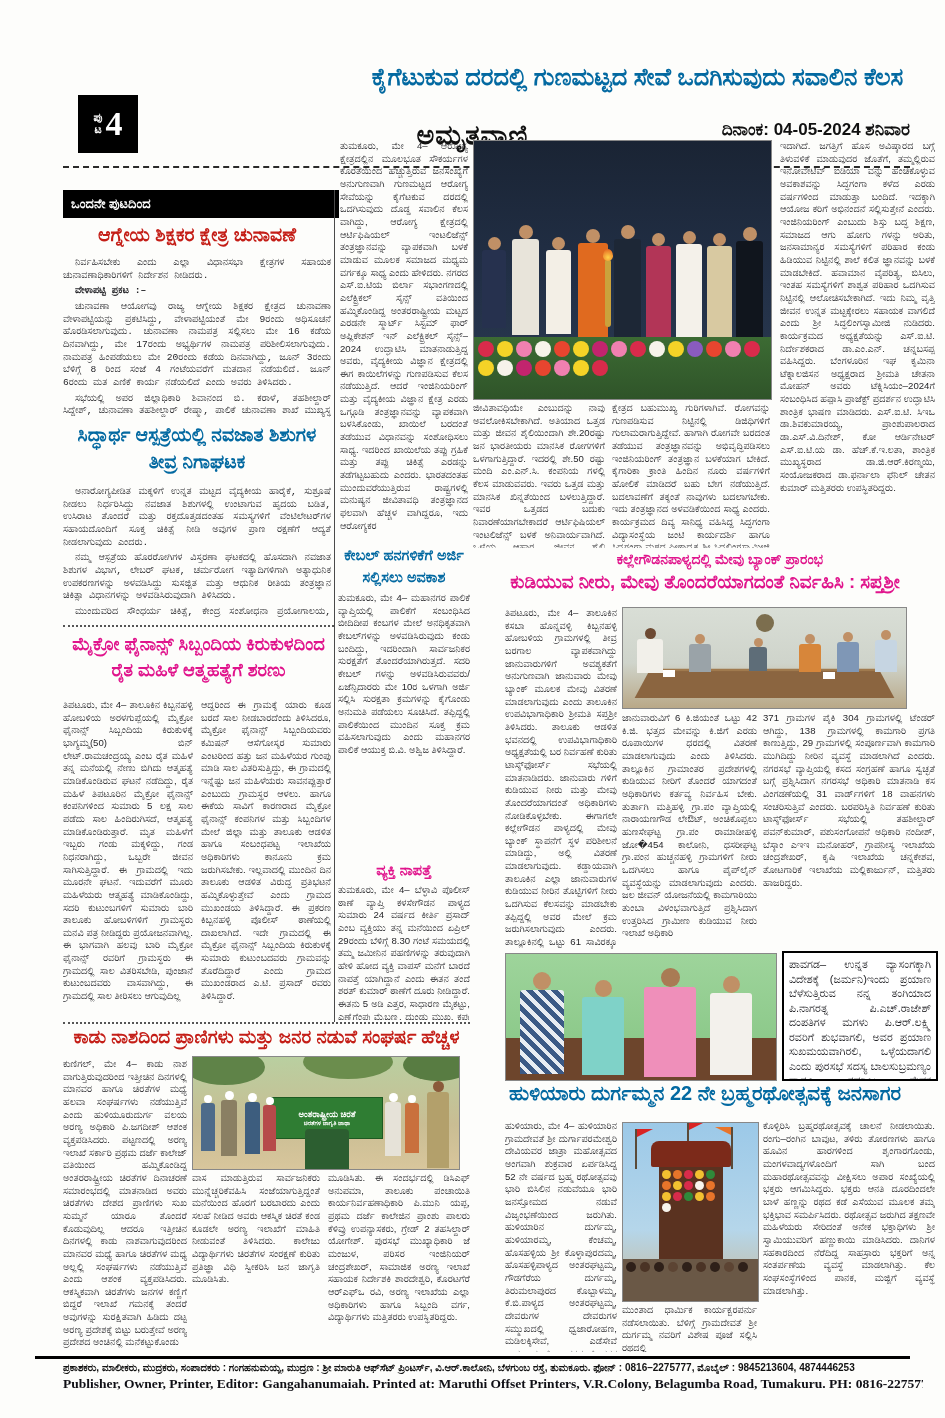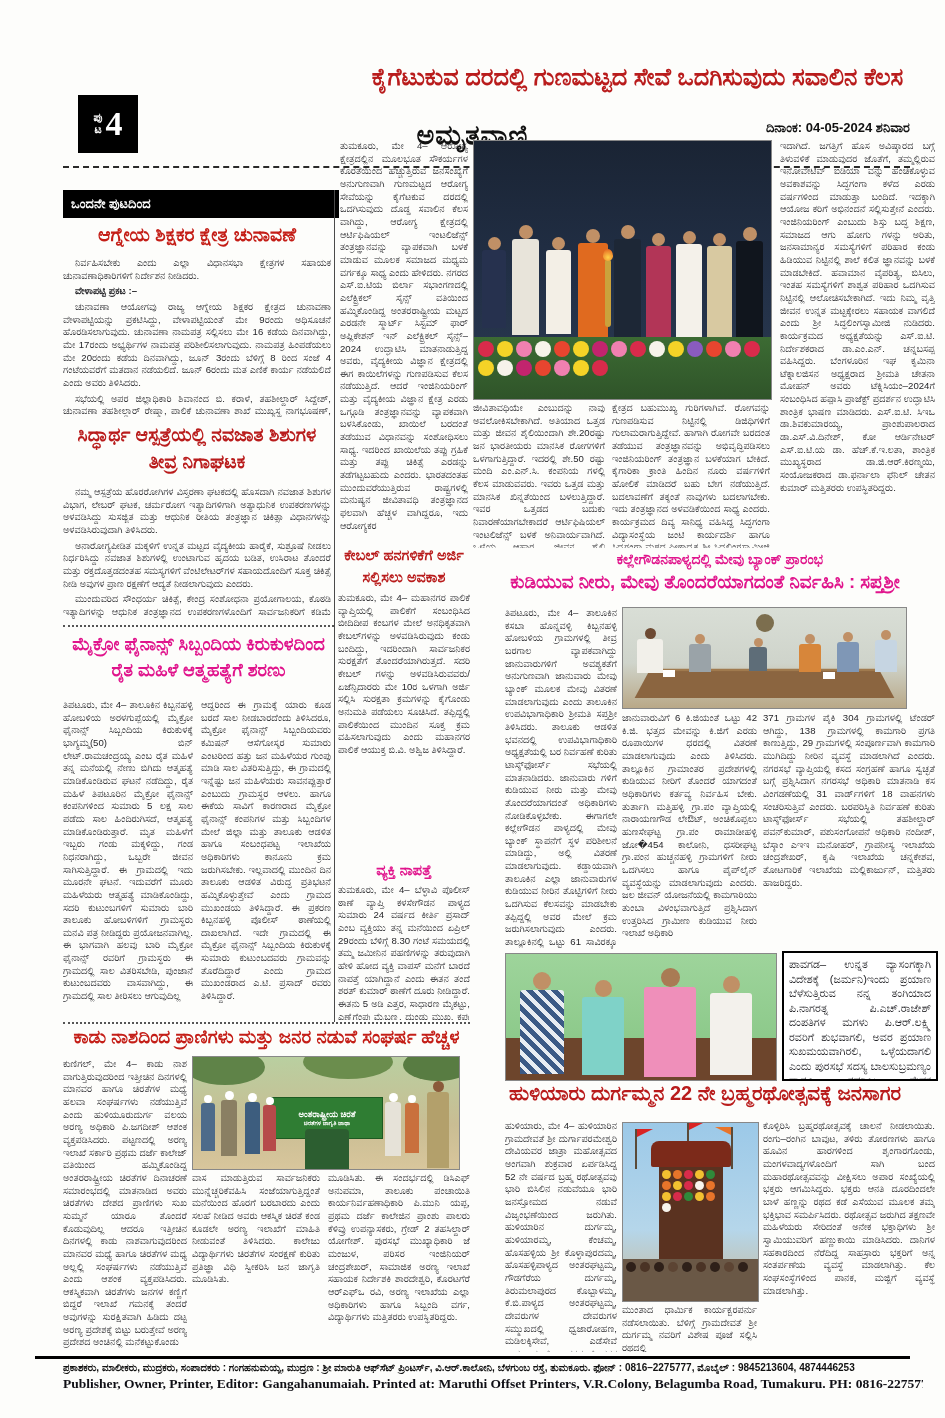--- a/index.html
+++ b/index.html
@@ -1,32 +1,32 @@
 <!DOCTYPE html>
 <html><head>
 <meta charset="utf-8">
 <style>
   html,body{margin:0;padding:0;}
   body{width:945px;height:1418px;position:relative;background:#fdfdfb;
        font-family:"Liberation Sans","DejaVu Sans",sans-serif;color:#1c1c1c;}
   .abs{position:absolute;}
   .body-text{font-size:9.6px;line-height:1.32;text-align:justify;overflow:hidden;color:#26262a;}
-  .body-text p{margin:0 0 3px 0;text-indent:12px;}
+  .body-text p{margin:0 0 3px 0;text-indent:12px;font-family:Liberation Mono, monospace;}
   .hl{font-weight:bold;text-align:center;overflow:hidden;}
-  .red{color:#c41e17;} .blue{color:#b91c1c;} .mag{color:#e0148c;}
+  .red{color:#c41e17;} .blue{color:#0369a1;} .mag{color:#e0148c;}
   .rule-v{width:1px;background:#4a4a4a;}
   .rule-dashed{border-top:2px dashed #2a2a2a;height:0;}
   .rule-dotted{border-top:2px dotted #555;height:0;}
   .tagbar{background:#000;color:#fff;font-weight:bold;font-size:13px;
           display:flex;align-items:center;padding-left:8px;}
   .pagebox{background:#000;color:#fff;display:flex;align-items:center;justify-content:center;gap:3px;}
   .pagebox .stack{font-size:11px;font-weight:bold;line-height:1.05;text-align:center;white-space:pre-line;}
   .pagebox .num{font-size:34px;font-weight:bold;font-family:"Liberation Serif",serif;}
   .masthead{font-size:27px;font-weight:bold;letter-spacing:1px;text-align:center;color:#111;}
-  .dateline{font-size:13px;font-weight:bold;text-align:right;color:#111;}
+  .dateline{font-size:17px;font-weight:bold;text-align:right;color:#111;}
   .photo{overflow:hidden;position:absolute;border:1px solid #888;}
   .fig{position:absolute;display:flex;flex-direction:column;align-items:center;}
   .fig .head{border-radius:50%;background:#c09066;}
   .fig .torso{border-radius:3px 3px 0 0;}
   .boxed{border:2px solid #000;padding:4px 5px;background:#fff;}
   .footer-k{font-size:10px;font-weight:bold;white-space:nowrap;overflow:hidden;color:#111;}
   .footer-e{font-size:13.5px;font-weight:bold;white-space:nowrap;overflow:hidden;
             font-family:"Liberation Serif","DejaVu Serif",serif;color:#101016;}
   .banner-green{background:#2f7d33;border:1px solid #1d5a22;color:#fff;
                 display:flex;flex-direction:column;align-items:center;justify-content:center;
@@ -53,22 +53,22 @@
 <div class="abs hl red" style="left:63px;top:224px;width:268px;height:30px;font-size:19px;">ಆಗ್ನೇಯ ಶಿಕ್ಷಕರ ಕ್ಷೇತ್ರ ಚುನಾವಣೆ</div>
 <div class="abs body-text" style="left:63px;top:257px;width:268px;height:160px;">
   <p>ನಿರ್ವಹಿಸಬೇಕು ಎಂದು ಎಲ್ಲಾ ವಿಧಾನಸಭಾ ಕ್ಷೇತ್ರಗಳ ಸಹಾಯಕ ಚುನಾವಣಾಧಿಕಾರಿಗಳಿಗೆ ನಿರ್ದೇಶನ ನೀಡಿದರು.</p>
   <p style="font-weight:bold;">ವೇಳಾಪಟ್ಟಿ ಪ್ರಕಟ :–</p>
   <p>ಚುನಾವಣಾ ಆಯೋಗವು ರಾಜ್ಯ ಆಗ್ನೇಯ ಶಿಕ್ಷಕರ ಕ್ಷೇತ್ರದ ಚುನಾವಣಾ ವೇಳಾಪಟ್ಟಿಯನ್ನು ಪ್ರಕಟಿಸಿದ್ದು, ವೇಳಾಪಟ್ಟಿಯಂತೆ ಮೇ 9ರಂದು ಅಧಿಸೂಚನೆ ಹೊರಡಿಸಲಾಗುವುದು. ಚುನಾವಣಾ ನಾಮಪತ್ರ ಸಲ್ಲಿಸಲು ಮೇ 16 ಕಡೆಯ ದಿನವಾಗಿದ್ದು, ಮೇ 17ರಂದು ಅಭ್ಯರ್ಥಿಗಳ ನಾಮಪತ್ರ ಪರಿಶೀಲಿಸಲಾಗುವುದು. ನಾಮಪತ್ರ ಹಿಂಪಡೆಯಲು ಮೇ 20ರಂದು ಕಡೆಯ ದಿನವಾಗಿದ್ದು, ಜೂನ್ 3ರಂದು ಬೆಳಿಗ್ಗೆ 8 ರಿಂದ ಸಂಜೆ 4 ಗಂಟೆಯವರೆಗೆ ಮತದಾನ ನಡೆಯಲಿದೆ. ಜೂನ್ 6ರಂದು ಮತ ಎಣಿಕೆ ಕಾರ್ಯ ನಡೆಯಲಿದೆ ಎಂದು ಅವರು ತಿಳಿಸಿದರು.</p>
   <p>ಸಭೆಯಲ್ಲಿ ಅಪರ ಜಿಲ್ಲಾಧಿಕಾರಿ ಶಿವಾನಂದ ಬಿ. ಕರಾಳೆ, ತಹಶೀಲ್ದಾರ್ ಸಿದ್ದೇಶ್, ಚುನಾವಣಾ ತಹಶೀಲ್ದಾರ್ ರೇಷ್ಮಾ, ಪಾಲಿಕೆ ಚುನಾವಣಾ ಶಾಖೆ ಮುಖ್ಯಸ್ಥ ನಾಗಭೂಷಣ್, ಮತ್ತಿತರ ಅಧಿಕಾರಿಗಳು ಹಾಜರಿದ್ದರು.</p>
 </div>
 
 <div class="abs hl blue" style="left:63px;top:422px;width:268px;height:58px;font-size:19px;line-height:1.4;">ಸಿದ್ಧಾರ್ಥ ಆಸ್ಪತ್ರೆಯಲ್ಲಿ ನವಜಾತ ಶಿಶುಗಳ ತೀವ್ರ ನಿಗಾಘಟಕ</div>
 <div class="abs body-text" style="left:63px;top:486px;width:268px;height:134px;">
+  <p>ಅನಾರೋಗ್ಯಪೀಡಿತ ಮಕ್ಕಳಿಗೆ ಉನ್ನತ ಮಟ್ಟದ ವೈದ್ಯಕೀಯ ಹಾರೈಕೆ, ಸುಶ್ರೂಷೆ ನೀಡಲು ನಿರ್ಧರಿಸಿದ್ದು ನವಜಾತ ಶಿಶುಗಳಲ್ಲಿ ಉಂಟಾಗುವ ಹೃದಯ ಬಡಿತ, ಉಸಿರಾಟ ತೊಂದರೆ ಮತ್ತು ರಕ್ತದೊತ್ತಡದಂತಹ ಸಮಸ್ಯಗಳಿಗೆ ವೆಂಟಿಲೇಟರ್‌ಗಳ ಸಹಾಯದೊಂದಿಗೆ ಸೂಕ್ತ ಚಿಕಿತ್ಸೆ ನೀಡಿ ಅವುಗಳ ಪ್ರಾಣ ರಕ್ಷಣೆಗೆ ಆದ್ಯತೆ ನೀಡಲಾಗುವುದು ಎಂದರು.</p>
   <p>ನಮ್ಮ ಆಸ್ಪತ್ರೆಯ ಹೊರರೋಗಿಗಳ ವಿಸ್ತರಣಾ ಘಟಕದಲ್ಲಿ ಹೊಸದಾಗಿ ನವಜಾತ ಶಿಶುಗಳ ವಿಭಾಗ, ಲೇಬರ್ ಘಟಕ, ಚರ್ಮರೋಗ ಇತ್ಯಾದಿಗಳಿಗಾಗಿ ಅತ್ಯಾಧುನಿಕ ಉಪಕರಣಗಳನ್ನು ಅಳವಡಿಸಿದ್ದು ಸುಸಜ್ಜಿತ ಮತ್ತು ಆಧುನಿಕ ರೀತಿಯ ತಂತ್ರಜ್ಞಾನ ಚಿಕಿತ್ಸಾ ವಿಧಾನಗಳನ್ನು ಅಳವಡಿಸಿರುವುದಾಗಿ ತಿಳಿಸಿದರು.</p>
-  <p>ಅನಾರೋಗ್ಯಪೀಡಿತ ಮಕ್ಕಳಿಗೆ ಉನ್ನತ ಮಟ್ಟದ ವೈದ್ಯಕೀಯ ಹಾರೈಕೆ, ಸುಶ್ರೂಷೆ ನೀಡಲು ನಿರ್ಧರಿಸಿದ್ದು ನವಜಾತ ಶಿಶುಗಳಲ್ಲಿ ಉಂಟಾಗುವ ಹೃದಯ ಬಡಿತ, ಉಸಿರಾಟ ತೊಂದರೆ ಮತ್ತು ರಕ್ತದೊತ್ತಡದಂತಹ ಸಮಸ್ಯಗಳಿಗೆ ವೆಂಟಿಲೇಟರ್‌ಗಳ ಸಹಾಯದೊಂದಿಗೆ ಸೂಕ್ತ ಚಿಕಿತ್ಸೆ ನೀಡಿ ಅವುಗಳ ಪ್ರಾಣ ರಕ್ಷಣೆಗೆ ಆದ್ಯತೆ ನೀಡಲಾಗುವುದು ಎಂದರು.</p>
   <p>ಮುಂದುವರಿದ ಸೌಂಧರ್ಯ ಚಿಕಿತ್ಸೆ, ಕೇಂದ್ರ ಸಂಶೋಧನಾ ಪ್ರಯೋಗಾಲಯ, ಕೊಠಡಿ ಇತ್ಯಾದಿಗಳನ್ನು ಆಧುನಿಕ ತಂತ್ರಜ್ಞಾನದ ಉಪಕರಣಗಳೊಂದಿಗೆ ಸಾರ್ವಜನಿಕರಿಗೆ ಕಡಿಮೆ ಖರ್ಚಿನಲ್ಲಿ ಉತ್ತಮ ಗುಣಮಟ್ಟದ ಚಿಕಿತ್ಸೆ ನೀಡುವುದಾಗಿ ತಿಳಿಸಿದರು.</p>
 
 </div>
 
 <div class="abs rule-dotted" style="left:63px;top:625px;width:271px;"></div>
 <div class="abs hl mag" style="left:63px;top:631px;width:271px;height:62px;font-size:18px;line-height:1.45;">ಮೈಕ್ರೋ ಫೈನಾನ್ಸ್ ಸಿಬ್ಬಂದಿಯ ಕಿರುಕುಳದಿಂದ ರೈತ ಮಹಿಳೆ ಆತ್ಮಹತ್ಯೆಗೆ ಶರಣು</div>
 <div class="abs body-text" style="left:63px;top:699px;width:130px;height:320px;">ತಿಪಟೂರು, ಮೇ 4– ತಾಲೂಕಿನ ಕಿಬ್ಬನಹಳ್ಳಿ ಹೋಬಳಿಯ ಅರಳಗುಪ್ಪೆಯಲ್ಲಿ ಮೈಕ್ರೋ ಫೈನಾನ್ಸ್ ಸಿಬ್ಬಂದಿಯ ಕಿರುಕುಳಕ್ಕೆ ಭಾಗ್ಯಮ್ಮ(50) ಬಿನ್ ಲೇಟ್.ರಾಮಚಂದ್ರಯ್ಯ ಎಂಬ ರೈತ ಮಹಿಳೆ ತನ್ನ ಮನೆಯಲ್ಲಿ ನೇಣು ಬಿಗಿದು ಆತ್ಮಹತ್ಯೆ ಮಾಡಿಕೊಂಡಿರುವ ಘಟನೆ ನಡೆದಿದ್ದು, ರೈತ ಮಹಿಳೆ ತಿಪಟೂರಿನ ಮೈಕ್ರೋ ಫೈನಾನ್ಸ್ ಕಂಪನಿಗಳಿಂದ ಸುಮಾರು 5 ಲಕ್ಷ ಸಾಲ ಪಡೆದು ಸಾಲ ಹಿಂದಿರುಗಿಸದೆ, ಆತ್ಮಹತ್ಯೆ ಮಾಡಿಕೊಂಡಿರುತ್ತಾರೆ. ಮೃತ ಮಹಿಳೆಗೆ ಇಬ್ಬರು ಗಂಡು ಮಕ್ಕಳಿದ್ದು, ಗಂಡ ನಿಧನರಾಗಿದ್ದು, ಒಬ್ಬರೇ ಜೀವನ ಸಾಗಿಸುತ್ತಿದ್ದಾರೆ. ಈ ಗ್ರಾಮದಲ್ಲಿ ಇದು ಮೂರನೇ ಘಟನೆ. ಇದುವರೆಗೆ ಮೂರು ಮಹಿಳೆಯರು ಆತ್ಮಹತ್ಯೆ ಮಾಡಿಕೊಂಡಿದ್ದು, ಸದರಿ ಕುಟುಂಬಗಳಿಗೆ ಸುಮಾರು ಬಾರಿ ತಾಲೂಕು ಹೋಬಳಿಗಳಿಗೆ ಗ್ರಾಮಸ್ಥರು ಮನವಿ ಪತ್ರ ನೀಡಿದ್ದರು ಪ್ರಯೋಜನವಾಗಿಲ್ಲ. ಈ ಭಾಗವಾಗಿ ಹಲವು ಬಾರಿ ಮೈಕ್ರೋ ಫೈನಾನ್ಸ್ ರವರಿಗೆ ಗ್ರಾಮಸ್ಥರು ಈ ಗ್ರಾಮದಲ್ಲಿ ಸಾಲ ವಿತರಿಸಬೇಡಿ, ಪುಂಜಾನೆ ಕುಟುಂಬದವರು ವಾಸವಾಗಿದ್ದು, ಈ ಗ್ರಾಮದಲ್ಲಿ ಸಾಲ ತೀರಿಸಲು ಆಗುವುದಿಲ್ಲ</div>
 <div class="abs body-text" style="left:201px;top:699px;width:130px;height:320px;">ಆದ್ದರಿಂದ ಈ ಗ್ರಾಮಕ್ಕೆ ಯಾರು ಕೂಡ ಬರದೆ ಸಾಲ ನೀಡಬಾರದೆಂದು ತಿಳಿಸಿದರೂ, ಮೈಕ್ರೋ ಫೈನಾನ್ಸ್ ಸಿಬ್ಬಂದಿಯವರು ಕಮಿಷನ್ ಆಸೆಗೋಸ್ಕರ ಸುಮಾರು ಎಂಟರಿಂದ ಹತ್ತು ಜನ ಮಹಿಳೆಯರ ಗುಂಪು ಮಾಡಿ ಸಾಲ ವಿತರಿಸುತ್ತಿದ್ದು, ಈ ಗ್ರಾಮದಲ್ಲಿ ಇನ್ನೆಷ್ಟು ಜನ ಮಹಿಳೆಯರು ಸಾವನಪ್ಪುತ್ತಾರೆ ಎಂಬುದು ಗ್ರಾಮಸ್ಥರ ಆಳಲು. ಹಾಗೂ ಈಕೆಯ ಸಾವಿಗೆ ಕಾರಣರಾದ ಮೈಕ್ರೋ ಫೈನಾನ್ಸ್ ಕಂಪನಿಗಳ ಮತ್ತು ಸಿಬ್ಬಂದಿಗಳ ಮೇಲೆ ಜಿಲ್ಲಾ ಮತ್ತು ತಾಲೂಕು ಆಡಳಿತ ಹಾಗೂ ಸಂಬಂಧಪಟ್ಟ ಇಲಾಖೆಯ ಅಧಿಕಾರಿಗಳು ಕಾನೂನು ಕ್ರಮ ಜರುಗಿಸಬೇಕು. ಇಲ್ಲವಾದಲ್ಲಿ ಮುಂದಿನ ದಿನ ತಾಲೂಕು ಆಡಳಿತ ವಿರುದ್ಧ ಪ್ರತಿಭಟನೆ ಹಮ್ಮಿಕೊಳ್ಳುತ್ತೇವೆ ಎಂದು ಗ್ರಾಮದ ಮುಖಂಡಯ ತಿಳಿಸಿದ್ದಾರೆ. ಈ ಪ್ರಕರಣ ಕಿಬ್ಬನಹಳ್ಳಿ ಪೊಲೀಸ್ ಠಾಣೆಯಲ್ಲಿ ದಾಖಲಾಗಿದೆ. ಇದೇ ಗ್ರಾಮದಲ್ಲಿ ಈ ಮೈಕ್ರೋ ಫೈನಾನ್ಸ್ ಸಿಬ್ಬಂದಿಯ ಕಿರುಕುಳಕ್ಕೆ ಸುಮಾರು ಕುಟುಂಬದವರು ಗ್ರಾಮವನ್ನು ತೊರೆದಿದ್ದಾರೆ ಎಂದು ಗ್ರಾಮದ ಮುಖಂಡರಾದ ಎ.ಟಿ. ಪ್ರಸಾದ್ ರವರು ತಿಳಿಸಿದ್ದಾರೆ.</div>
 
 <div class="abs hl blue" style="left:340px;top:63px;width:595px;height:38px;font-size:24px;">ಕೈಗೆಟುಕುವ ದರದಲ್ಲಿ ಗುಣಮಟ್ಟದ ಸೇವೆ ಒದಗಿಸುವುದು ಸವಾಲಿನ ಕೆಲಸ</div>

